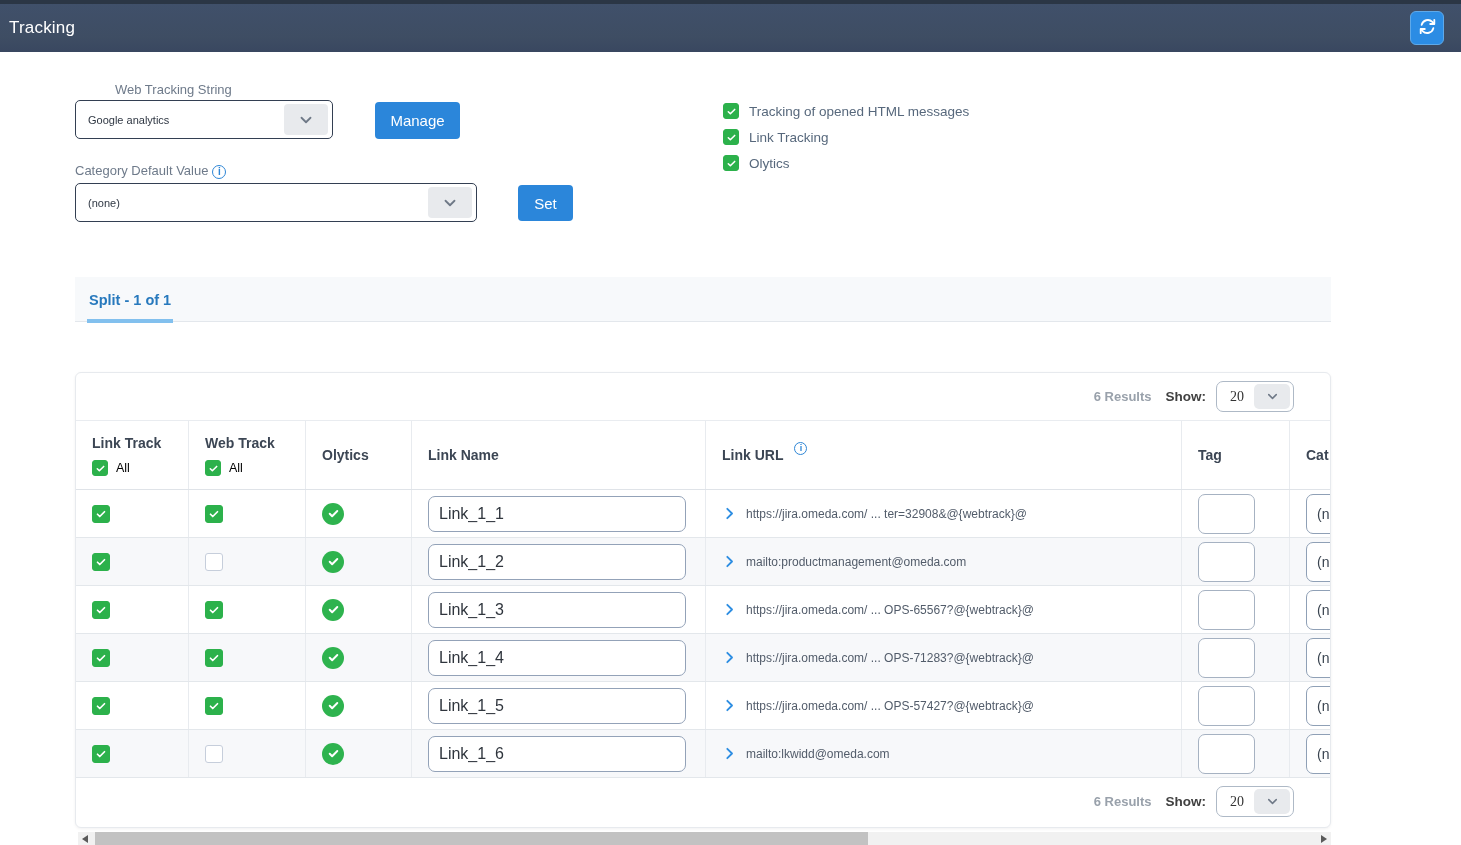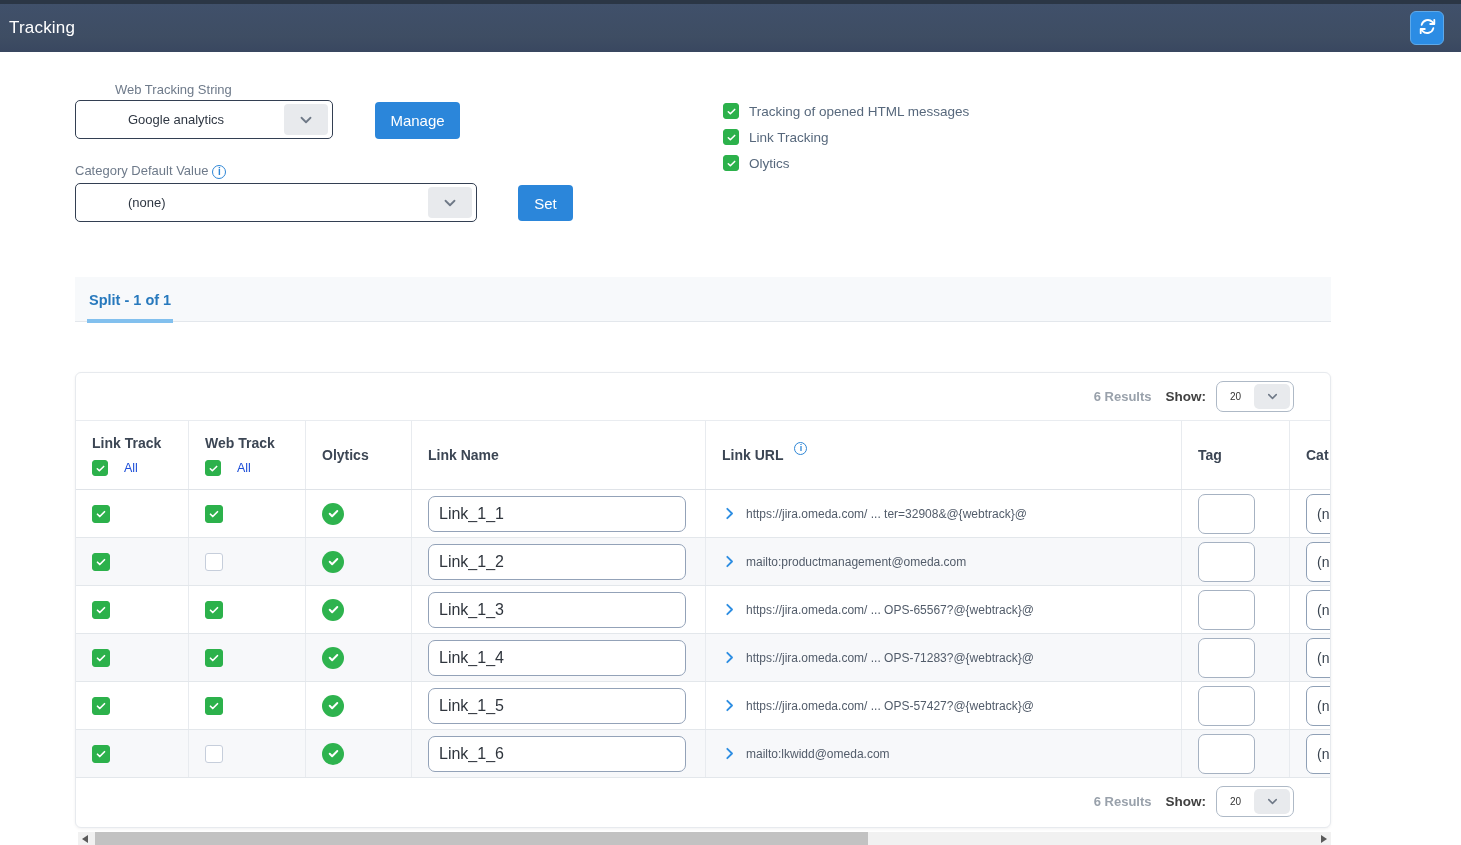--- a/index.html
+++ b/index.html
@@ -27,21 +27,21 @@
     display:flex; align-items:center; justify-content:center; cursor:pointer;
   }
 
   
   .field-label { position:absolute; font-size:13px; color:#6e7a8a; }
   .select-box {
     position:absolute; height:39px; background:#fff;
     border:1px solid #333f52; border-radius:5px;
     display:flex; align-items:center; padding:0 4px 0 12px; cursor:pointer;
   }
-  .select-box .sel-text { font-size:13px; color:#2f3743; flex:1; white-space:nowrap; overflow:hidden;margin-left:40px; }
+  .select-box .sel-text { font-size:11px; color:#2f3743; flex:1; white-space:nowrap; overflow:hidden; }
   .sel-chevron {
     width:44px; height:31px; background:#e8eaed; border-radius:4px;
     display:flex; align-items:center; justify-content:center; flex:0 0 auto;
   }
   .btn-blue {
     position:absolute; background:#2b86da; color:#fff; border:none; border-radius:4px;
     font-size:15px; font-family:"Liberation Sans",sans-serif; cursor:pointer;
     display:flex; align-items:center; justify-content:center;
   }
   .toggle-row { position:absolute; left:723px; display:flex; align-items:center; gap:10px; }
@@ -87,34 +87,34 @@
   .results-bar {
     height:47px; display:flex; align-items:center; justify-content:flex-end;
     padding-right:36px; gap:10px;
   }
   .results-count { color:#99a1ab; font-weight:bold; font-size:13px; }
   .show-label { color:#404040; font-weight:bold; font-size:13.5px; margin-left:4px; }
   .show-select {
     width:78px; height:31px; border:1px solid #aeb9c6; border-radius:7px;
     display:flex; align-items:center; padding:0 3px 0 13px; cursor:pointer; background:#fff;
   }
-  .show-select .sel-text { font-size:10px; color:#333; flex:1; }
+  .show-select .sel-text { font-size:14px; color:#333; flex:1;font-family:Liberation Serif, serif; }
   .show-select .sel-chevron { width:36px; height:25px; border-radius:5px; }
 
   .table-inner { width:1344px; }
   .thead {
     display:flex; height:70px;
     border-top:1px solid #e9ecf0; border-bottom:1px solid #dfe3e8;justify-content:center;
   }
   .hcell { border-right:1px solid #e8ebef; padding-left:16px; }
   .hcell .htitle { font-size:14px; font-weight:bold; color:#3c4654; }
   .hcell.stacked { padding-top:14px; }
   .hcell.centered { display:flex; align-items:center; }
   .all-row { display:flex; align-items:center; gap:8px; margin-top:9px; }
-  .all-label { font-size:12.5px; color:#1d4ed8;margin-left:8px; }
+  .all-label { font-size:12.5px; color:#000000; }
   .sup-info { position:relative; top:-7px; width:13px; height:13px; font-size:9px; margin-left:2px; }
 
   .c1 { flex:0 0 113px; } .c2 { flex:0 0 117px; } .c3 { flex:0 0 106px; }
   .c4 { flex:0 0 294px; } .c5 { flex:0 0 476px;gap:9px; } .c6 { flex:0 0 108px; }
   .c7 { flex:0 0 130px; }
 
   .trow {
     display:flex; height:48px; align-items:center;
     border-bottom:1px solid #e3e7eb; background:#fff;
   }

